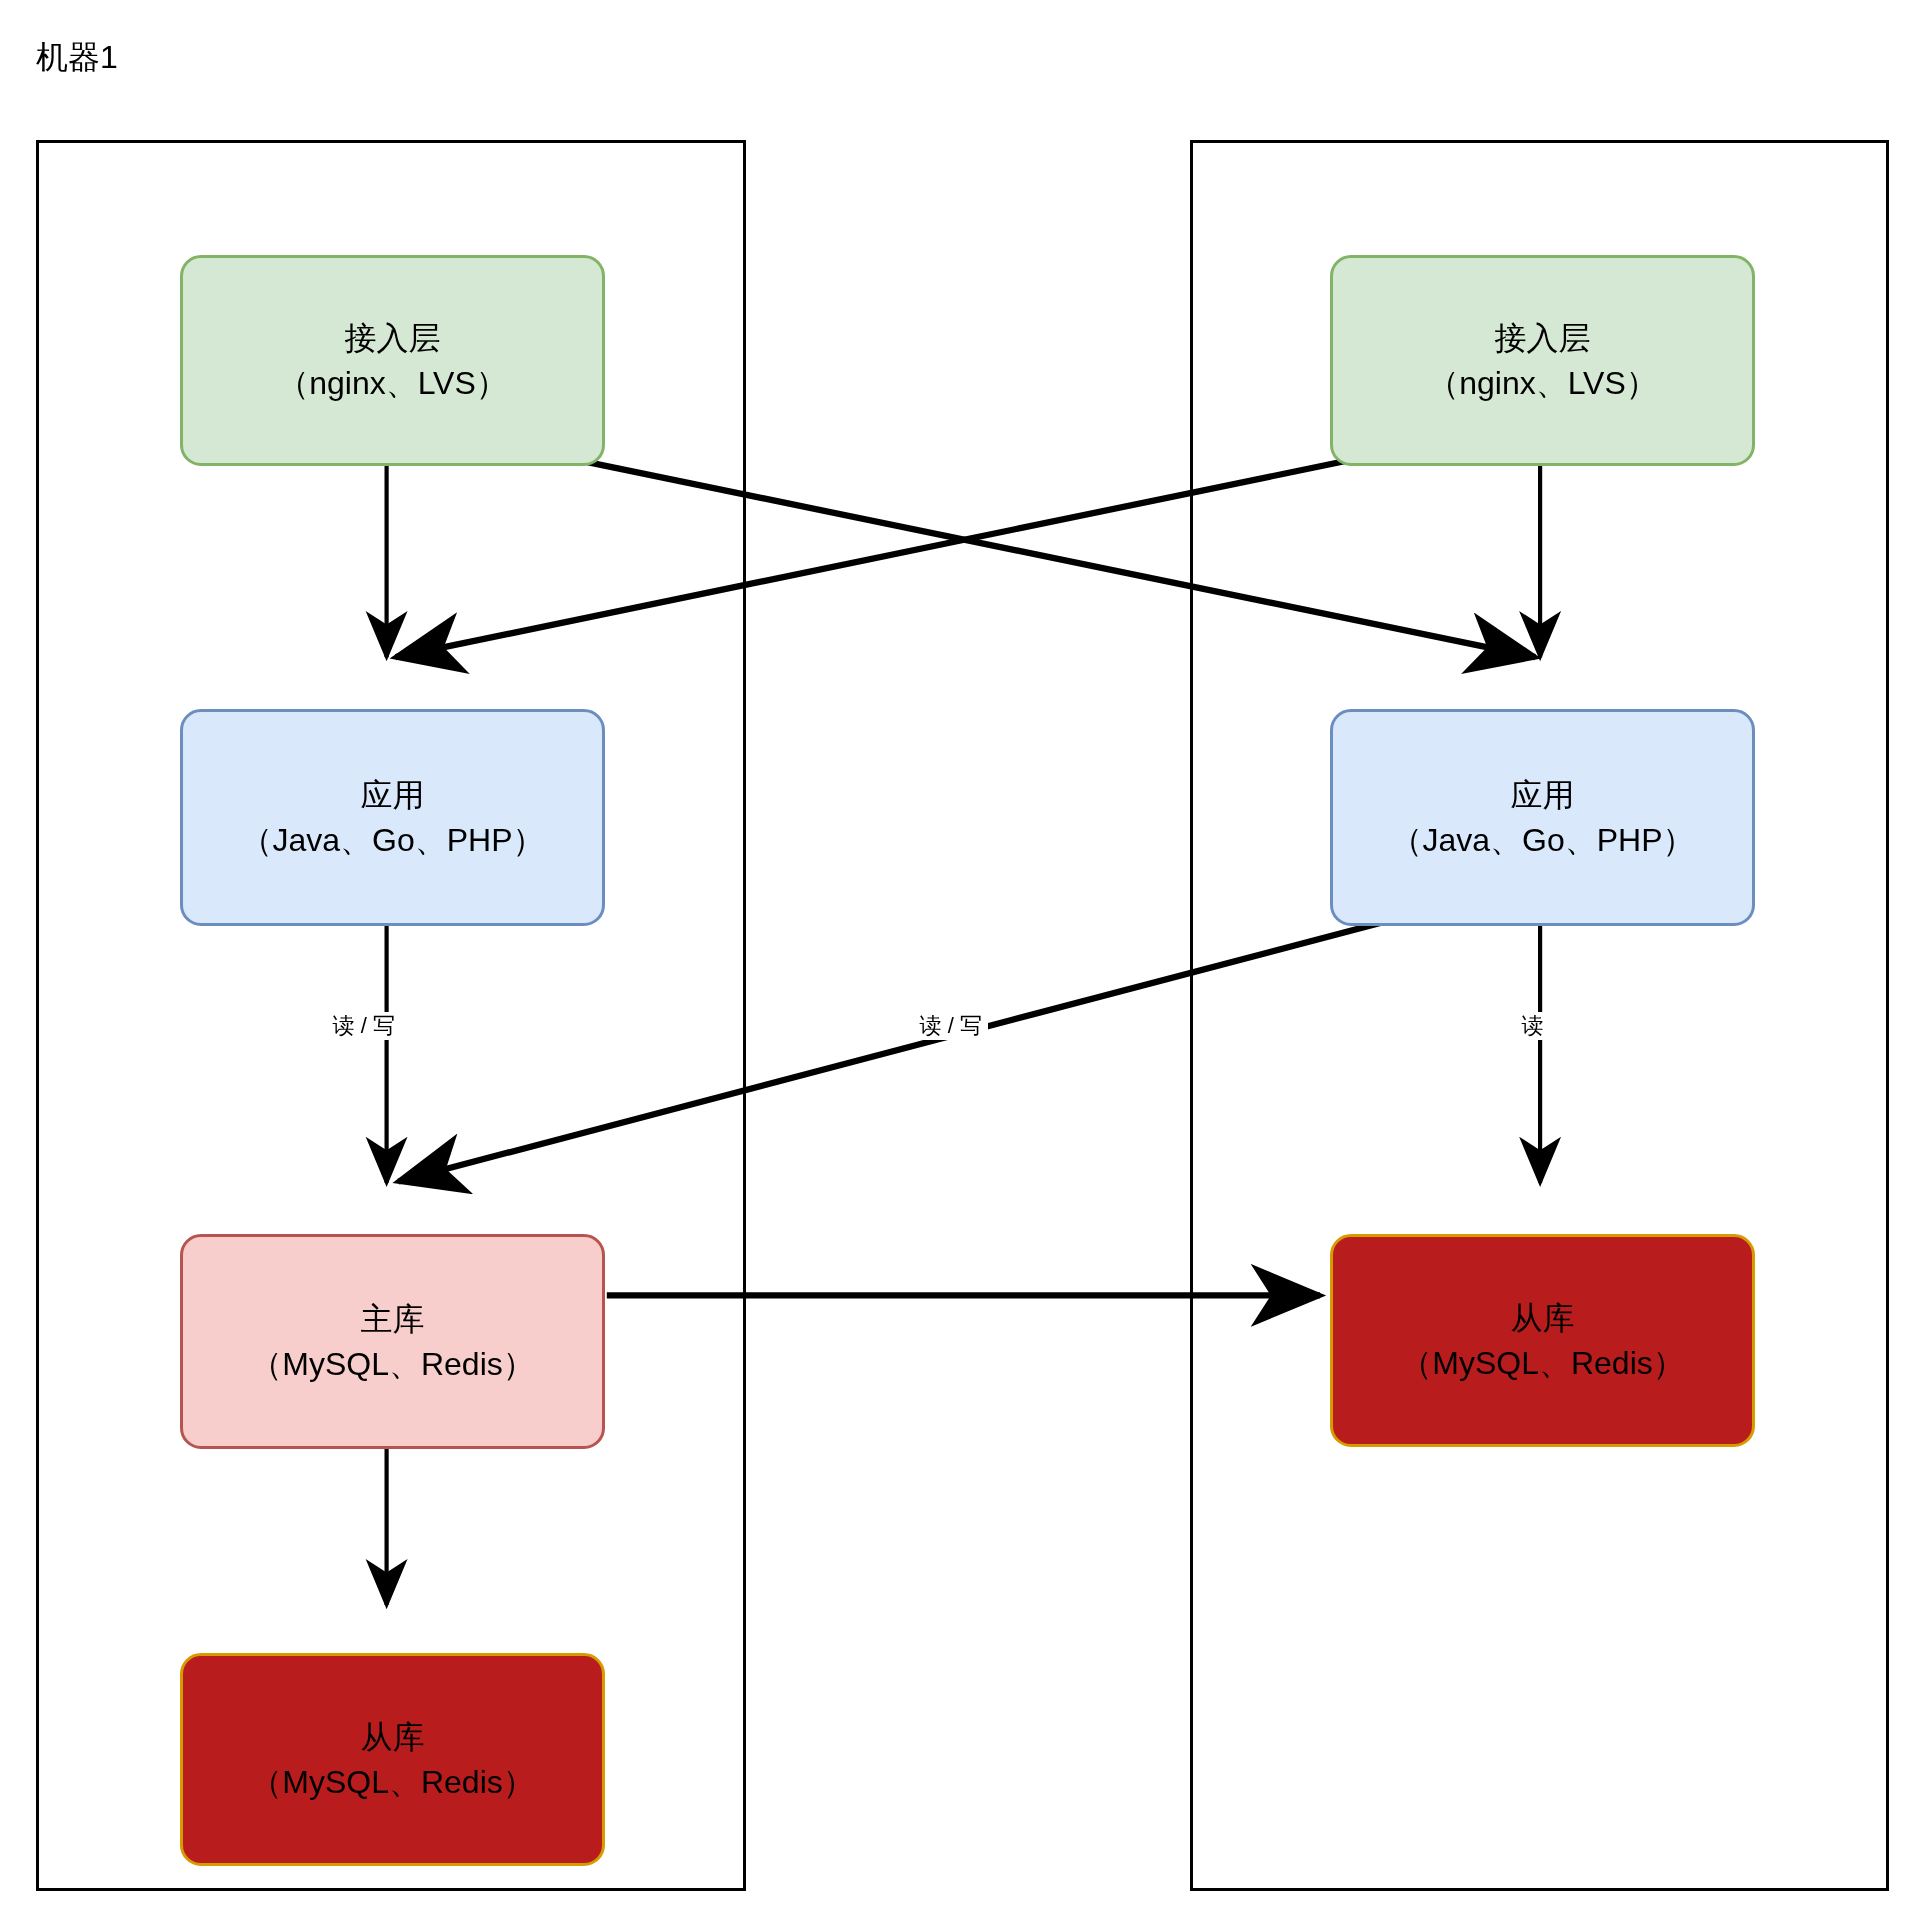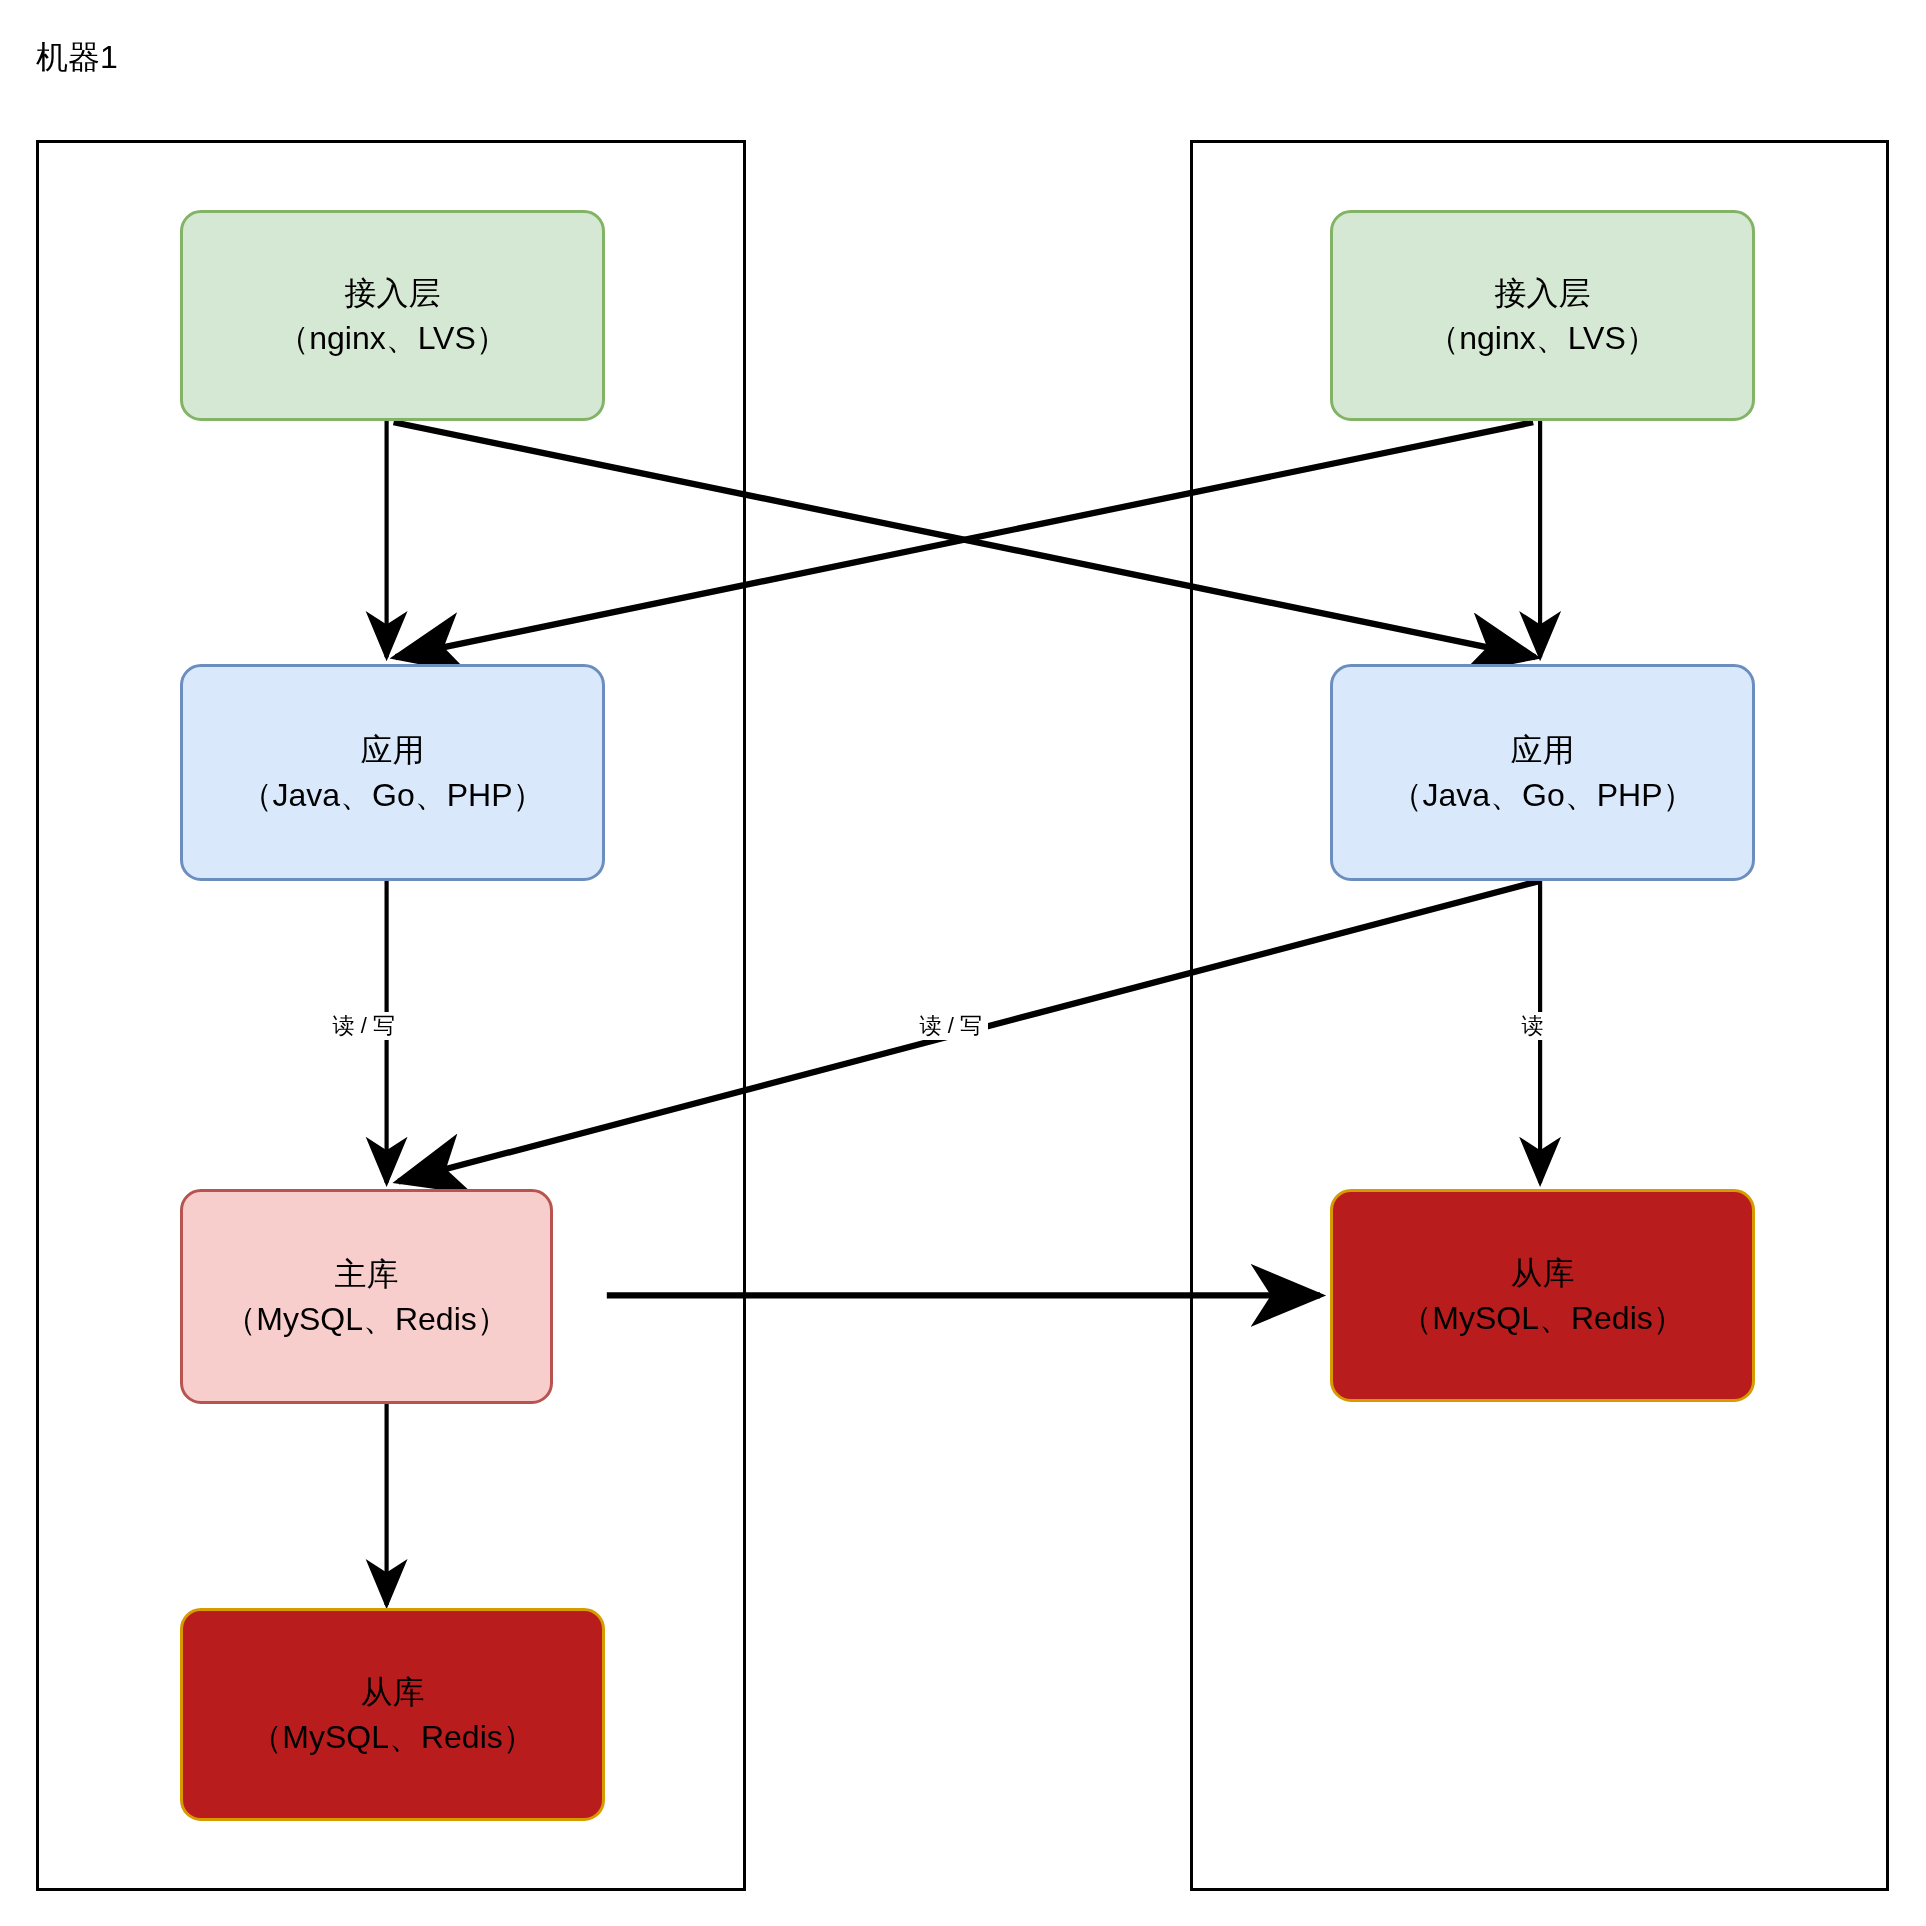--- a/index.html
+++ b/index.html
@@ -37,20 +37,21 @@
     border-width: 3.5px;
     border-style: solid;
     display: flex;
     flex-direction: column;
     align-items: center;
     justify-content: center;
     text-align: center;
     font-size: 32px;
     line-height: 1.38;
     color: #000000;
+    margin-top: 45px;
   }
   .node .ln { display: block; white-space: nowrap; }
   .node-green  { background: #d5e8d4; border-color: #82b366; }
   .node-blue   { background: #dae8fc; border-color: #6c8ebf; }
   .node-pink   { background: #f8cecc; border-color: #b85450; }
   .node-orange { background: #b91c1c; border-color: #d79b00; }
 
   #edges {
     position: absolute;
     left: 0; top: 0;
@@ -107,21 +108,21 @@
   <div class="node node-green" style="left:180px; top:210px; width:425px; height:211px;">
     <span class="ln">接入层</span>
     <span class="ln">（nginx、LVS）</span>
   </div>
 
   <div class="node node-blue" style="left:180px; top:664px; width:425px; height:217px;">
     <span class="ln">应用</span>
     <span class="ln">（Java、Go、PHP）</span>
   </div>
 
-  <div class="node node-pink" style="left:180px; top:1189px; width:373px; height:215px;">
+  <div class="node node-pink" style="left:180px; top:1189px; width:425px; height:215px;">
     <span class="ln">主库</span>
     <span class="ln">（MySQL、Redis）</span>
   </div>
 
   <div class="node node-orange" style="left:180px; top:1608px; width:425px; height:213px;">
     <span class="ln">从库</span>
     <span class="ln">（MySQL、Redis）</span>
   </div>
 
   <div class="node node-green" style="left:1330px; top:210px; width:425px; height:211px;">

